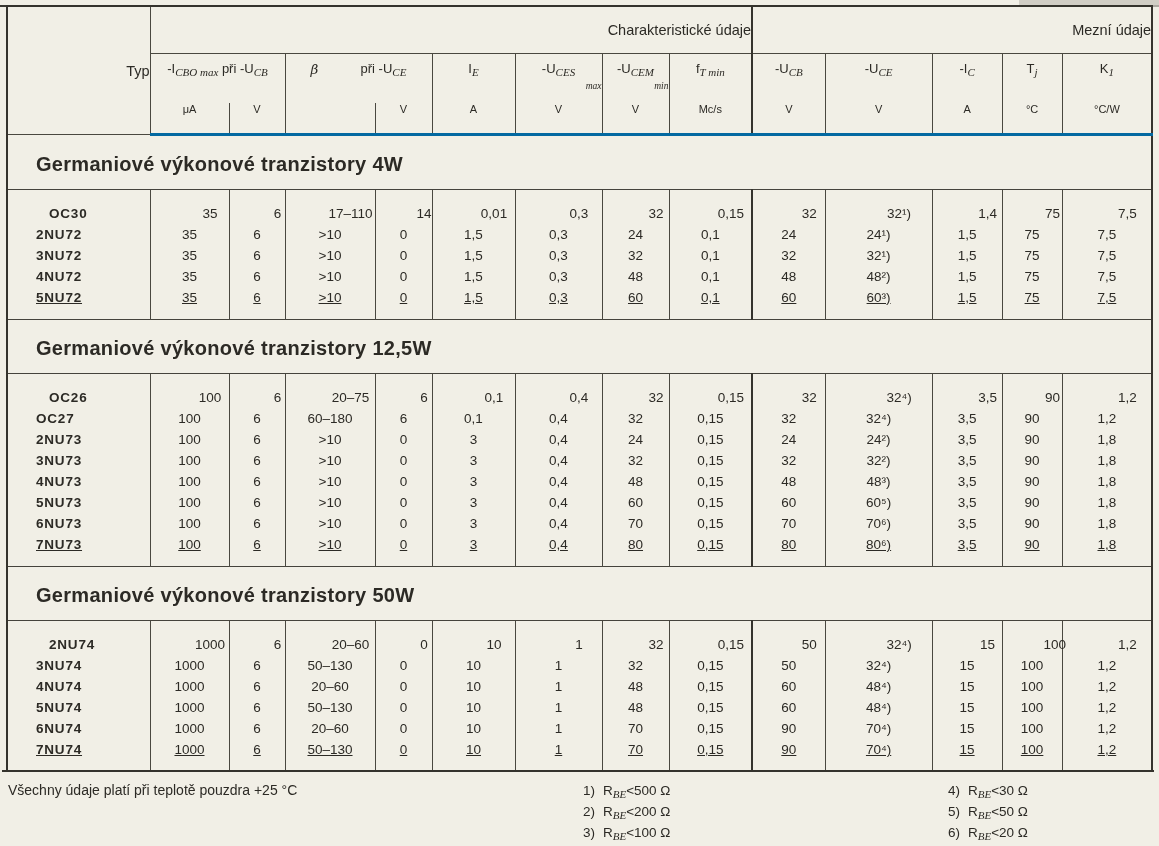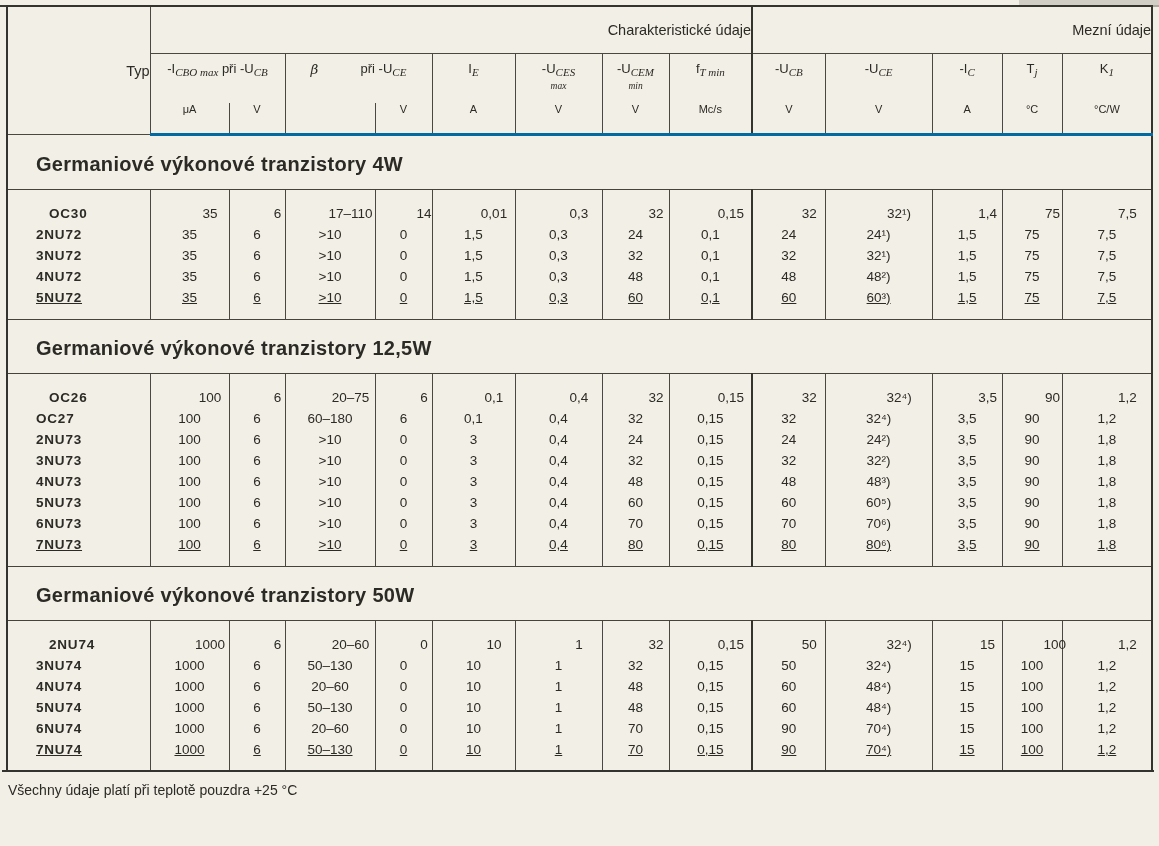--- a/index.html
+++ b/index.html
@@ -22,21 +22,21 @@
   
   tr.group-row th { height:46px; font-size:14.5px; text-align:right; border-bottom:1.4px solid #4a4840; }
   th.typ-head { font-size:14.5px; text-align:center; border-right:1.4px solid #4a4840; border-bottom:3px solid #302e28; }
   tr.sym-row th { height:42px; vertical-align:top; padding-top:7px; font-size:13px; text-align:center; }
   tr.unit-row th { height:30px; vertical-align:top; font-size:11px; text-align:center; border-bottom:3px solid #0369a1; }
   .bl  { border-left:1.4px solid #4a4840; }
   .blh { border-left:2.4px solid #35332d;margin-top:40px; }
   sub { font-family:"Liberation Serif","DejaVu Serif",serif; font-style:italic; font-size:11px; vertical-align:-3px; line-height:0; }
   .beta { font-family:"DejaVu Serif",serif; font-style:italic; font-size:13.5px; }
   .sym-flex { display:flex; justify-content:space-around; align-items:flex-start; padding:0 4px; }
-  .sym-note { font-family:"Liberation Serif","DejaVu Serif",serif; font-style:italic; font-size:9.5px; margin-top:5px; }
+  .sym-note { font-family:"Liberation Serif","DejaVu Serif",serif; font-style:italic; font-size:9.5px; margin-top:5px;text-align:right; }
 
   
   tbody { border-bottom:1.5px solid #45433c; }
   tr.sec-head-row td {
     padding:17px 0 13px 28px; font-weight:bold; font-size:20px; letter-spacing:.3px;
     border-bottom:1.5px solid #45433c;
   }
   tr.data td { line-height:21px; font-size:13.5px; }
   tr.data td.typ { padding-left:28px; font-weight:bold; letter-spacing:.8px; }
   tr.data td.val { text-align:center; border-left:1.4px solid #4a4840; }
@@ -442,14 +442,24 @@
           <td class="val c12">100</td>
           <td class="val c13">1,2</td>
         </tr>
       </tbody>
     </table>
 
   <div class="bottom-rule"></div>
 
   <div class="footer-note">Všechny údaje platí při teplotě pouzdra +25 °C</div>
 
-
+  <div class="fngroup g1">
+    <div class="fn"><span class="ref">1)</span><span>R</span><sub>BE</sub><span>&lt;500 Ω</span></div>
+    <div class="fn"><span class="ref">2)</span><span>R</span><sub>BE</sub><span>&lt;200 Ω</span></div>
+    <div class="fn"><span class="ref">3)</span><span>R</span><sub>BE</sub><span>&lt;100 Ω</span></div>
+  </div>
+
+  <div class="fngroup g2">
+    <div class="fn"><span class="ref">4)</span><span>R</span><sub>BE</sub><span>&lt;30 Ω</span></div>
+    <div class="fn"><span class="ref">5)</span><span>R</span><sub>BE</sub><span>&lt;50 Ω</span></div>
+    <div class="fn"><span class="ref">6)</span><span>R</span><sub>BE</sub><span>&lt;20 Ω</span></div>
+  </div>
 </div>
 
 </body></html>

